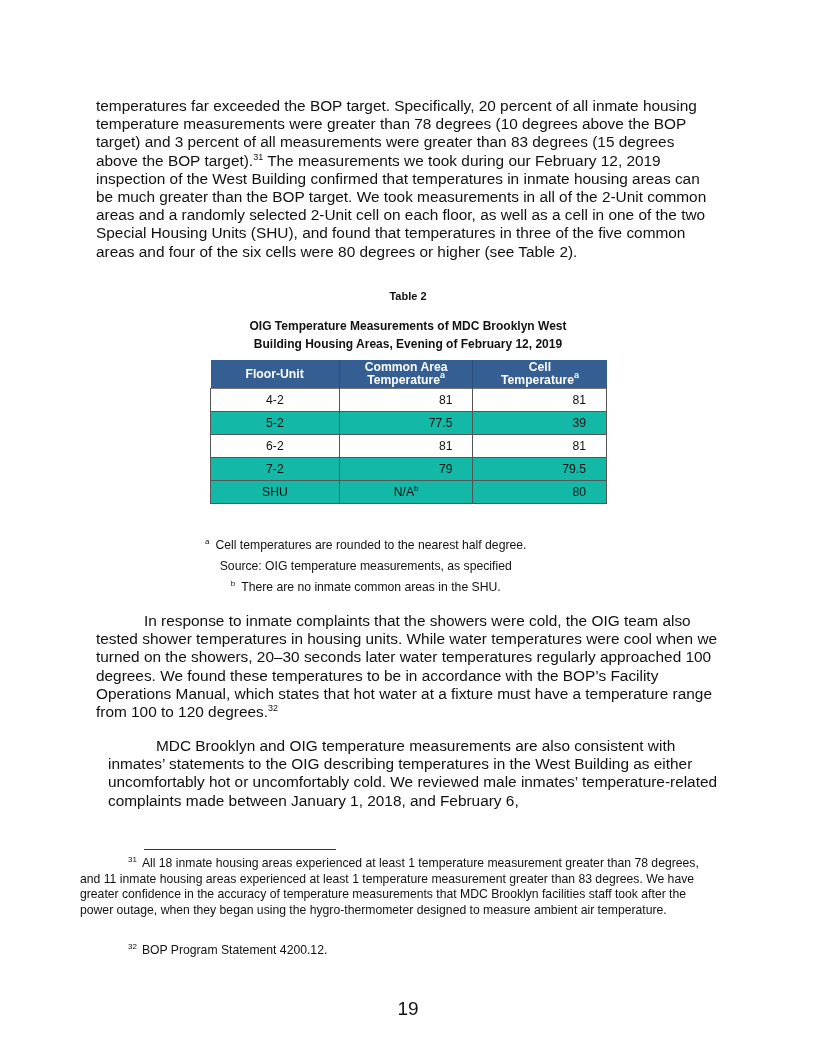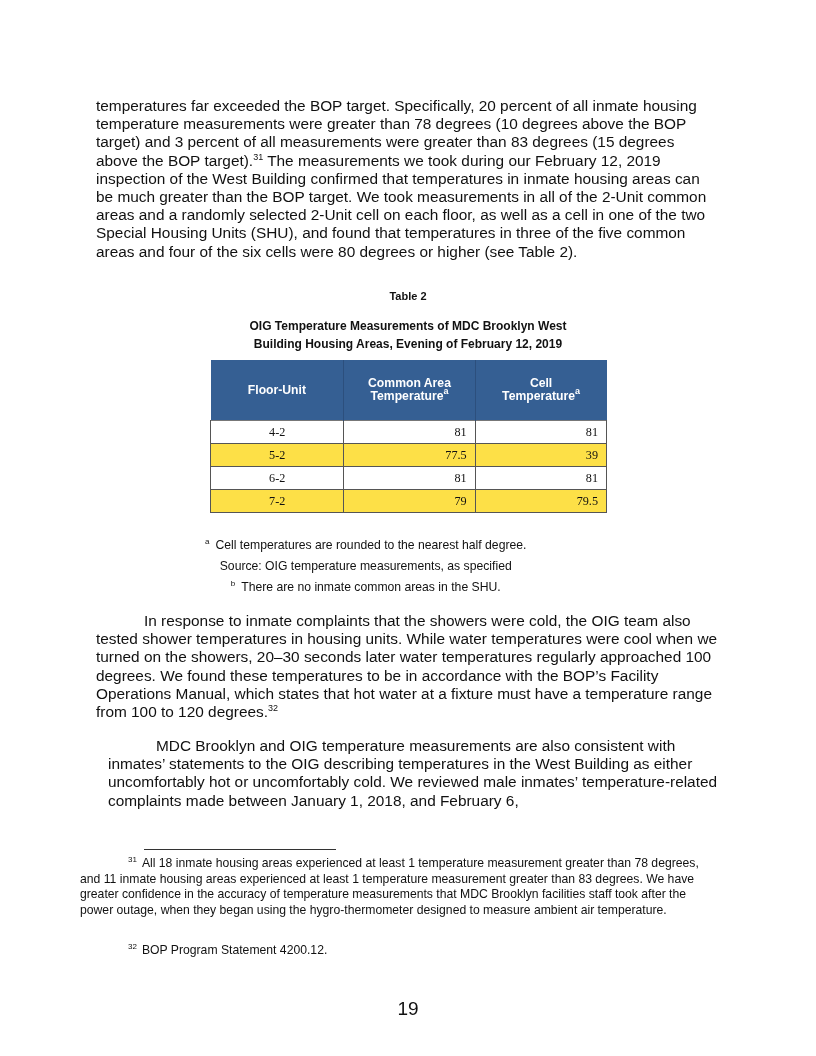--- a/index.html
+++ b/index.html
@@ -10,24 +10,24 @@
   #p1 { position: absolute; top: 97px; left: 0; width: 624px; }
   .indent { text-indent: 48px; }
   sup { font-size: 9px; line-height: 0; vertical-align: 6px; }
   .table-caption { position: absolute; top: 290px; left: 0; width: 624px; text-align: center;
                    font-weight: bold; font-size: 11px; }
   .table-title { position: absolute; top: 317px; left: 0; width: 624px; text-align: center;
                  font-weight: bold; font-size: 12px; line-height: 18px; }
   table.data { position: absolute; top: 360px; left: 114px; width: 397px; border-collapse: collapse;
                font-size: 12.2px; }
   table.data th { background: #355f93; color: #fff; font-weight: bold; font-size: 12.2px;
-                  line-height: 13px; height: 28px; padding: 16px 4px; border-right: 1px solid #2c4f7d; text-align: center; }
+                  line-height: 13px; height: 28px; padding: 0 4px; border-right: 1px solid #2c4f7d; text-align: center; }
   table.data th:last-child { border-right: none; }
-  table.data td { height: 22px; padding: 0 8px; border: 1px solid #555; border-top: 1px solid #777; font-family: Liberation Serif, serif; }
-  table.data tr.alt td { background: #fde047; margin-top: 44px; }
+  table.data td { height: 22px; padding: 0 20px; border: 1px solid #555; border-top: 1px solid #777; }
+  table.data tr.alt td { background: #14b8a6; margin-top: 44px; }
   td.c0 { text-align: center; width: 116px; }
   td.c1 { text-align: right; width: 114px; }
   td.c2 { text-align: right; width: 114px; }
   td.c1.center { text-align: center; }
   .notes { position: absolute; left: 109px; top: 537px; font-size: 12.2px; line-height: 16px; }
   .notes div { margin-bottom: 5px; text-align: center; }
   .notes sup { font-size: 8px; vertical-align: 5px; margin-right: 6px; }
   #p2 { position: absolute; top: 612px; left: 0; width: 624px; }
   #p3 { position: absolute; top: 737px; left: 0; width: 624px; margin-left: 12px; }
   .fn-rule { position: absolute; top: 849px; left: 48px; width: 192px; border-top: 1px solid #333; }
@@ -72,20 +72,25 @@
       <tr>
         <td class="c0">6-2</td>
         <td class="c1">81</td>
         <td class="c2">81</td>
       </tr>
       <tr class="alt">
         <td class="c0">7-2</td>
         <td class="c1">79</td>
         <td class="c2">79.5</td>
       </tr>
+      <tr class="alt">
+        <td class="c0">SHU</td>
+        <td class="c1 center"><span>N/A</span><sup style="font-size:8px;vertical-align:5px;">b</sup></td>
+        <td class="c2">80</td>
+      </tr>
     </tbody>
   </table>
 
   <div class="notes">
     <div><sup>a</sup><span>Cell temperatures are rounded to the nearest half degree.</span></div>
     <div>Source:  OIG temperature measurements, as specified</div>
     <div><sup>b</sup><span>There are no inmate common areas in the SHU.</span></div>
   </div>
 
   <p class="para indent" id="p2"><span>In response to inmate complaints that the showers were cold, the OIG team also tested shower temperatures in housing units.  While water temperatures were cool when we turned on the showers, 20–30 seconds later water temperatures regularly approached 100 degrees.  We found these temperatures to be in accordance with the BOP’s Facility Operations Manual, which states that hot water at a fixture must have a temperature range from 100 to 120 degrees.</span><sup>32</sup></p>

